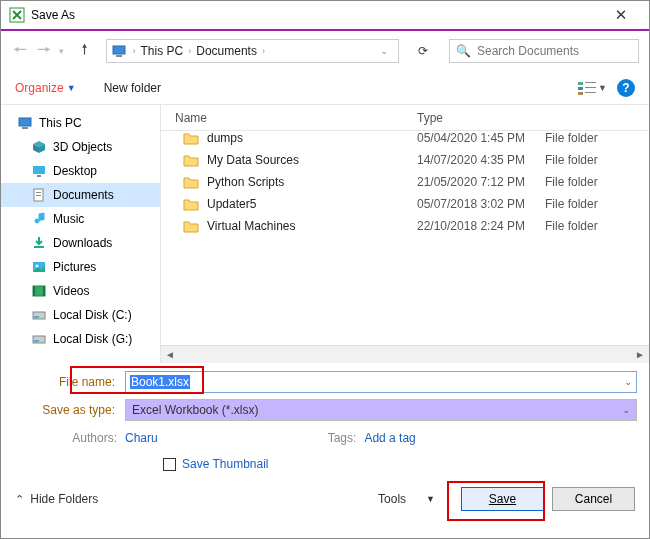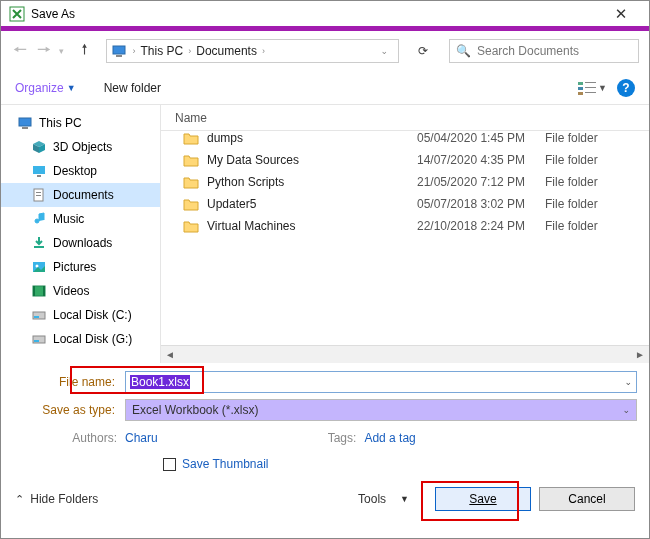--- a/index.html
+++ b/index.html
@@ -1,35 +1,35 @@
 <!DOCTYPE html>
 <html><head>
 <meta charset="utf-8">
 <style>
 *{box-sizing:border-box;margin:0;padding:0;font-family:"Segoe UI",Tahoma,sans-serif;font-size:12px}
 body{background:#fff;width:650px;height:539px;overflow:hidden;border:1px solid #888;position:relative}
-.titlebar{height:30px;display:flex;align-items:center;padding:0 8px;border-bottom:5px solid #a21caf}
+.titlebar{height:30px;display:flex;align-items:center;padding:0 8px;border-bottom:2px solid #a21caf}
 .titlebar .icon{width:16px;height:16px;margin-right:6px}
 .titlebar .title{flex:1}
 .titlebar .close{width:40px;text-align:center;font-size:15px;color:#333}
 .navbar{height:40px;display:flex;align-items:center;padding:0 10px;gap:6px}
 .navarrow{color:#bbb;font-size:16px;width:18px;text-align:center}
 .navv{color:#bbb;font-size:9px}
 .uparrow{color:#444;font-size:14px;width:18px;text-align:center;margin-left:6px}
 .addrbar{flex:1;display:flex;align-items:center;border:1px solid #ccc;height:24px;padding:0 4px;margin:0 6px}
 .addrbar .pc-icon{width:16px;height:16px;margin-right:4px}
 .addrbar .crumb{padding:0 3px;color:#222}
 .addrbar .chev{color:#888;font-size:9px;padding:0 2px}
 .addrbar .spacer{flex:1}
 .addrbar .down{color:#888;font-size:9px;padding:0 6px;border-left:1px solid transparent}
 .refresh{width:24px;height:24px;border:1px solid transparent;display:flex;align-items:center;justify-content:center;color:#444;margin-right:8px}
 .searchbox{width:190px;height:24px;border:1px solid #ccc;display:flex;align-items:center;padding:0 6px;color:#777}
 .searchbox .sicon{margin-right:6px;color:#888}
 .toolbar{height:34px;display:flex;align-items:center;padding:0 14px;border-bottom:1px solid #e5e5e5}
-.toolbar .org{color:#8b5cf6}
+.toolbar .org{color:#ef4444}
 .toolbar .orgv{color:#1a5fbf;font-size:9px;margin-left:3px}
 .toolbar .nf{color:#222;margin-left:28px}
 .toolbar .right{margin-left:auto;display:flex;align-items:center;gap:10px}
 .viewbtn{display:flex;align-items:center;gap:2px;color:#444}
 .help{width:18px;height:18px;border-radius:50%;background:#0b7dda;color:#fff;display:flex;align-items:center;justify-content:center;font-weight:bold;font-size:12px}
 .main{display:flex;height:258px}
 .sidebar{width:160px;border-right:1px solid #e5e5e5;padding-top:6px;overflow:hidden}
 .sbitem{display:flex;align-items:center;height:24px;padding-left:16px;gap:6px}
 .sbitem.child{padding-left:30px}
 .sbitem.sel{background:#cfe7ff}
@@ -45,36 +45,36 @@
 .fr-type{flex:1;color:#555}
 .folder-ic{width:16px;height:14px}
 .scrollbar{height:18px;border-top:1px solid #ddd;background:#f1f1f1;display:flex;align-items:center;margin-top:auto}
 .scrollbar .sleft,.scrollbar .sright{width:18px;text-align:center;color:#666;font-size:10px}
 .bottom{padding:8px 12px 0 12px}
 .field-row{display:flex;align-items:center;margin-bottom:6px}
 .field-lbl{width:112px;text-align:right;padding-right:10px;color:#a16207}
 .fn-wrap{flex:1;position:relative}
 .fn-highlight{position:absolute;left:-55px;top:-5px;width:134px;height:28px;border:2px solid #d00;pointer-events:none}
 .fn-input{width:100%;height:22px;border:1px solid #7aa7d8;padding:0 4px;display:flex;align-items:center;justify-content:space-between}
-.fn-sel{background:#6d28d9;color:#fff;padding:0 1px}
+.fn-sel{background:#3b82f6;color:#fff;padding:0 1px}
 .st-input{flex:1;height:22px;border:1px solid #bbb;background:#c4b5fd;padding:0 6px;display:flex;align-items:center;justify-content:space-between;color:#333}
 .dd{color:#555;font-size:9px}
 .meta-row{display:flex;align-items:center;padding:4px 0 6px 0}
 .meta-lbl{color:#888;width:62px;text-align:right;padding-right:8px;margin-left:50px}
 .meta-val{color:#1a5fbf}
 .meta-tags-lbl{color:#888;margin-left:170px;padding-right:8px}
 .thumb-row{display:flex;align-items:center;padding:6px 0 10px 150px;gap:6px}
 .chk{width:13px;height:13px;border:1px solid #333;display:inline-block}
 .thumb-lbl{color:#1a5fbf}
 .footer{display:flex;align-items:center;padding:6px 14px 10px 14px}
 .hide{display:flex;align-items:center;gap:6px;color:#333}
 .footer .spacer{flex:1}
-.tools{color:#333;margin-right:14px}
+.tools{color:#333;margin-right:20px}
 .toolsv{font-size:9px;color:#333;margin-right:18px}
-.btn{width:96px;height:24px;border:1px solid #999;background:#e8e8e8;display:flex;align-items:center;justify-content:center;margin-left:8px}
+.btn{width:83px;height:24px;border:1px solid #999;background:#e8e8e8;display:flex;align-items:center;justify-content:center;margin-left:8px}
 .btn.save{border:1px solid #0a63c9;background:#e4eefc}
 .save-hl{position:relative}
 .save-hl::before{content:"";position:absolute;left:-6px;top:-6px;width:94px;height:36px;border:2px solid #d00}
 svg{display:block}
 </style>
 </head>
 <body>
 
 <div class="titlebar">
   <span class="icon">
@@ -226,20 +226,21 @@
             <rect x="2" y="5" width="12" height="7" fill="#ccc" stroke="#888"></rect>
             <rect x="3" y="9" width="5" height="2" fill="#3ab4e8"></rect>
           </svg>
         </span>
         <span>Local Disk (G:)</span>
       </div>
   </div>
   <div class="filepane">
     <div class="fheader">
       <div class="fh-name">Name</div>
+      <div class="fh-type">Type</div>
     </div>
     <div id="file-rows">
         <div class="frow">
           <div class="fr-name">
             <span class="folder-ic">
               <svg width="16" height="14">
                 <path d="M1 3 L6 3 L7 5 L15 5 L15 13 L1 13 Z" fill="#ffd877" stroke="#d9a832"></path>
               </svg>
             </span>
             <span>dumps</span>

